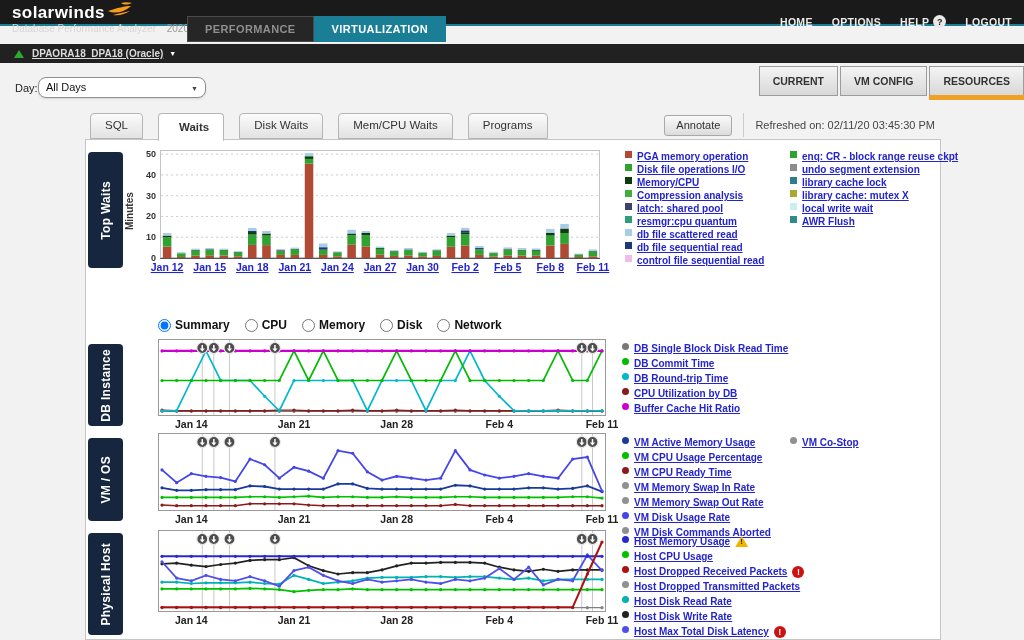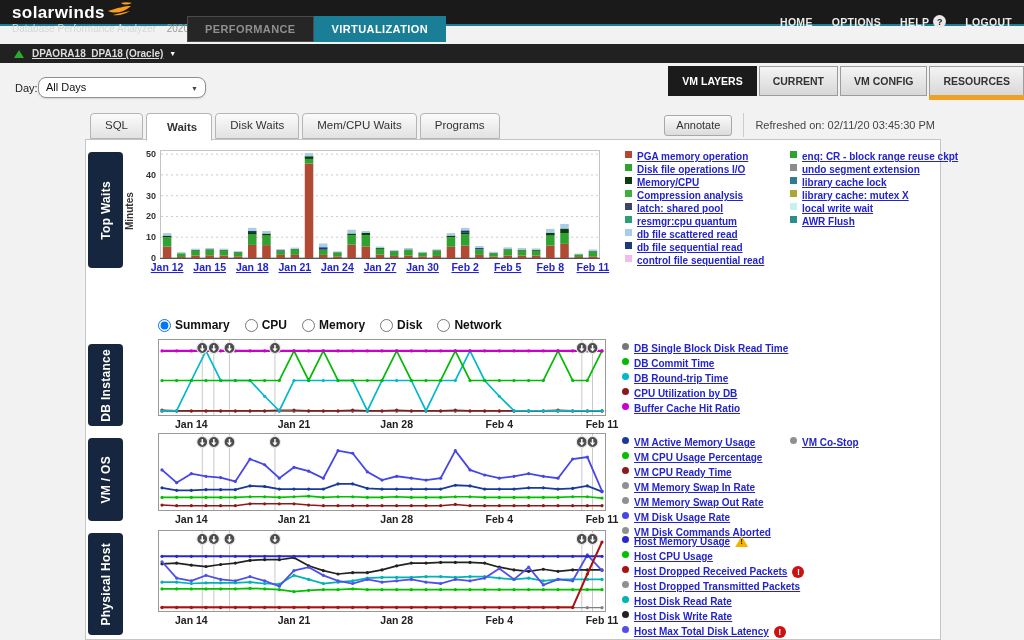--- a/index.html
+++ b/index.html
@@ -35,21 +35,21 @@
 
   
   .view-tabs { position:absolute; right:0; top:66px; display:flex; z-index:5; }
   .vtab-btn { height:30px; padding:8px 13px; margin-left:2px; font-size:10.5px; font-weight:bold; color:#333; background:linear-gradient(#f4f4f4,#d8d8d8); border:1px solid #9c9c9c; cursor:pointer; position:relative; }
   .vtab-btn.active { background:#1b1b1b; color:#fff; border-color:#1b1b1b; }
   .vtab-btn.accent::after { content:""; position:absolute; left:-1px; right:-1px; bottom:-5px; height:5px; background:#efa126; }
 
   
   .panel { position:absolute; left:85px; top:139px; width:856px; height:501px; background:#fff; border:1px solid #c5c5c5; z-index:1; }
   .panel-tabs { position:absolute; left:90px; top:113px; display:flex; align-items:flex-end; z-index:3; }
-  .ptab { height:26px; padding:5px 14px; margin-right:3px; font-size:11.5px; color:#333; background:linear-gradient(#fbfbfb,#e2e2e2); border:1px solid #b5b5b5; border-radius:4px 4px 0 0; cursor:pointer; }
+  .ptab { height:26px; padding:5px 14px; margin-right:15px; font-size:11.5px; color:#333; background:linear-gradient(#fbfbfb,#e2e2e2); border:1px solid #b5b5b5; border-radius:4px 4px 0 0; cursor:pointer; }
   .ptab.active { height:28px; margin-bottom:-2px; padding-top:7px; background:#fff; border-bottom:1px solid #fff; font-weight:bold;padding-left:20px; }
   .toolbar { position:absolute; top:113px; right:89px; display:flex; align-items:center; z-index:3; }
   .annotate-btn { height:21px; padding:3px 11px; font-size:11px; color:#333; background:linear-gradient(#fafafa,#dcdcdc); border:1px solid #a8a8a8; border-radius:3px; cursor:pointer; }
   .tb-divider { width:1px; height:24px; background:#ccc; margin:0 11px; }
   .refreshed { font-size:11px; color:#444; }
 
   
   .vsec { position:absolute; left:88px; width:35px; background:#16263e; border-radius:4px; color:#fff; font-size:12px; font-weight:bold; display:flex; align-items:center; justify-content:center; z-index:2; }
   .vsec span { writing-mode:vertical-rl; transform:rotate(180deg); letter-spacing:.3px; white-space:nowrap; }
   #vt-topwaits { top:152px; height:116px; }
@@ -129,21 +129,20 @@
     <span class="bc-caret">▼</span>
   </div>
 
   <span class="day-label">Day:</span>
   <div class="day-select">
     <span>All Days</span>
     <span class="sel-caret">▼</span>
   </div>
 
   <div class="view-tabs">
-    <div class="vtab-btn active">VM LAYERS</div>
     <div class="vtab-btn">CURRENT</div>
     <div class="vtab-btn">VM CONFIG</div>
     <div class="vtab-btn accent">RESOURCES</div>
   </div>
 
   <div class="panel"></div>
 
   <div class="panel-tabs">
     <div class="ptab">SQL</div>
     <div class="ptab active">Waits</div>

